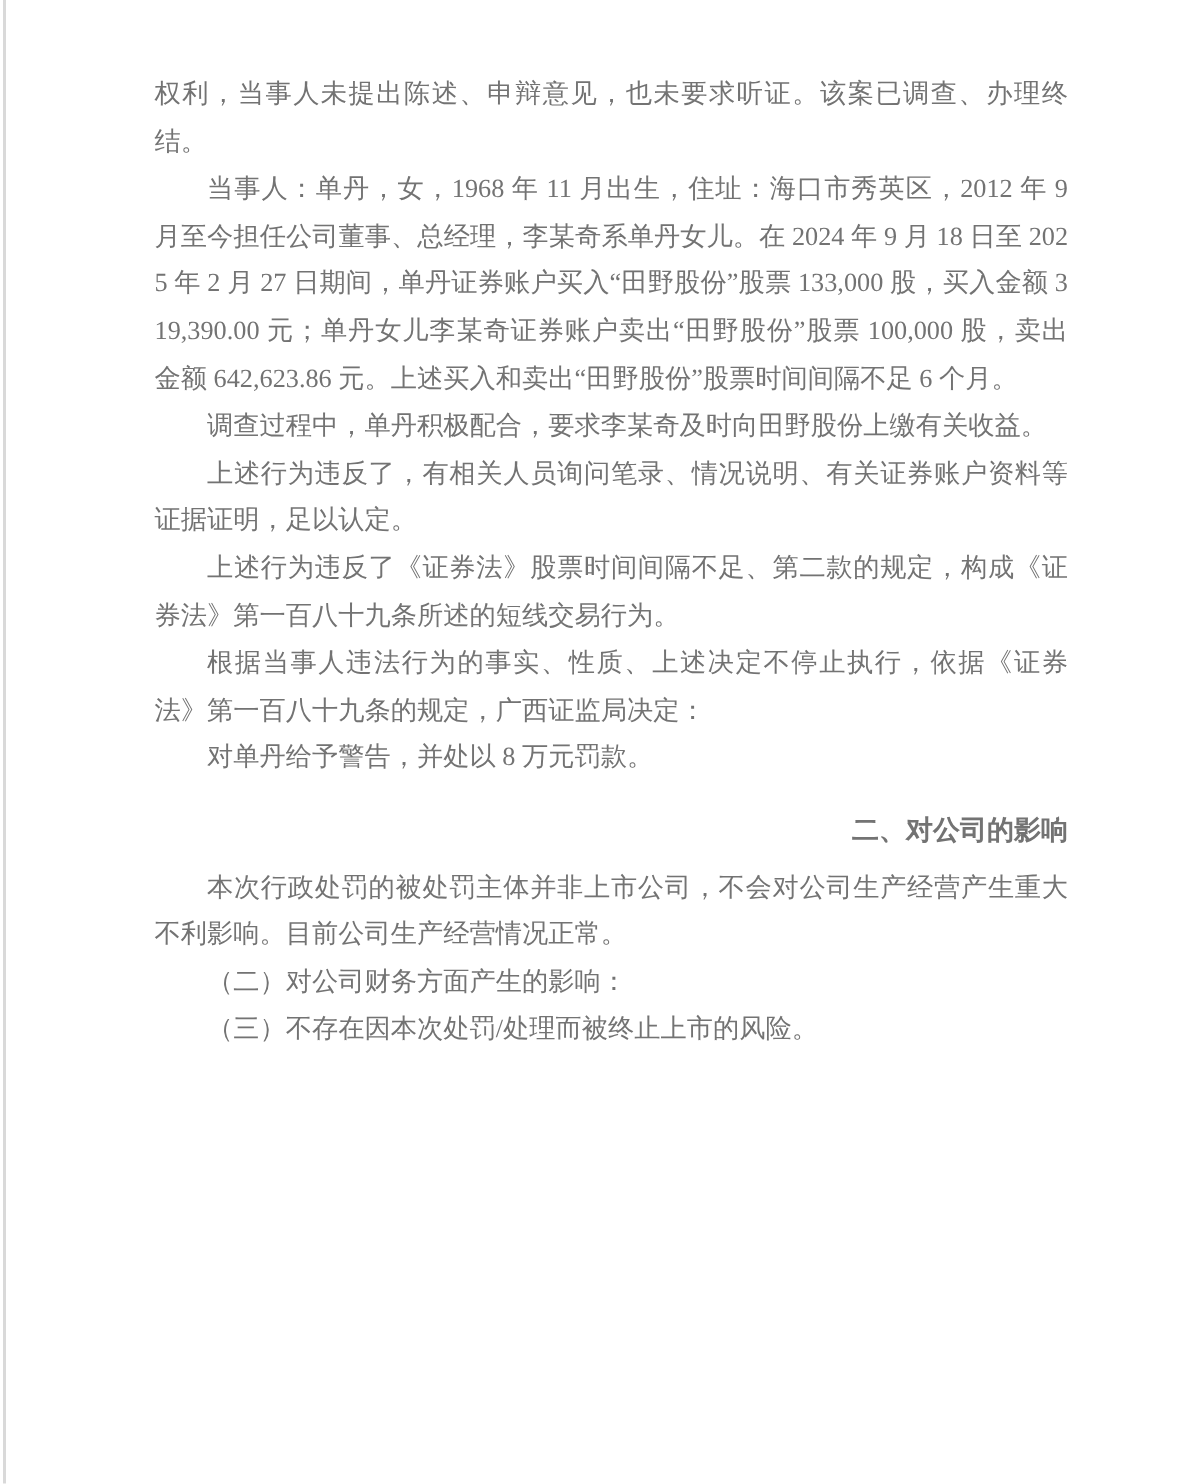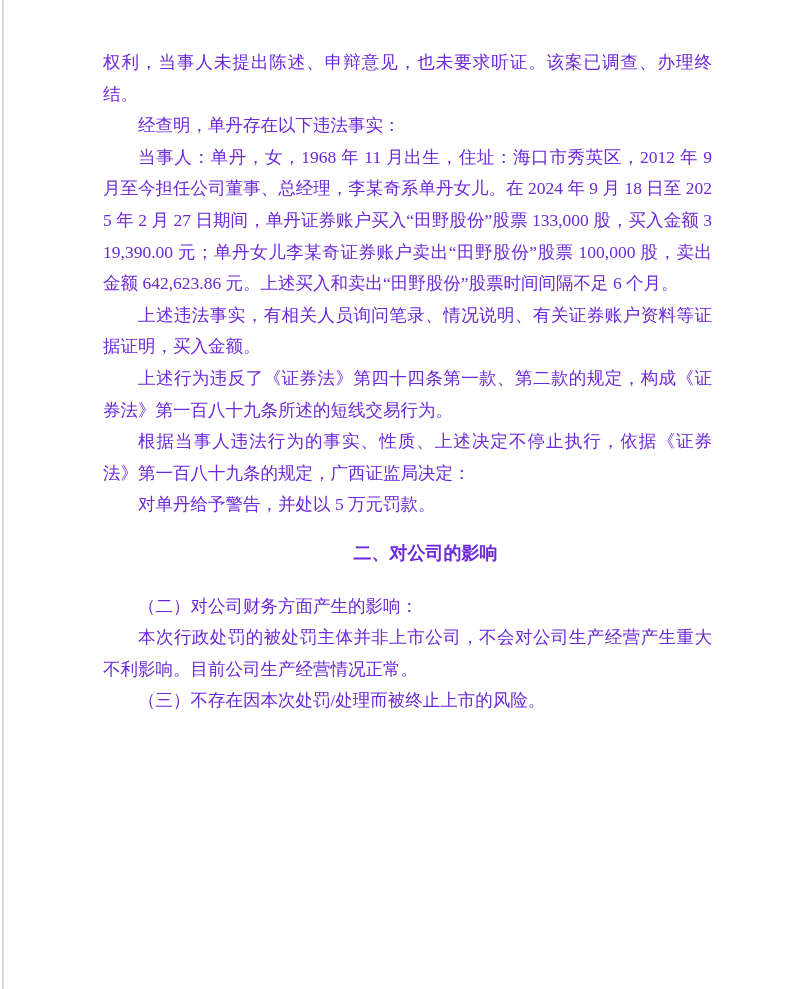--- a/index.html
+++ b/index.html
@@ -25,48 +25,48 @@
     position: absolute;
     left: 103px;
     top: 47px;
     width: 609px;
   }
   .doc p {
     margin: 0;
     font-family: "Liberation Serif", "DejaVu Serif", serif;
     font-size: 17.5px;
     line-height: 31.6px;
-    color: #6d28d9;
+    color: #737373;
     text-align: justify;
     text-indent: 2em;
     word-break: break-all;
   }
   .doc p.no-indent {
     text-indent: 0;
   }
   .doc p.section-heading {
     font-family: "Liberation Sans", "DejaVu Sans", sans-serif;
     font-weight: 700;
     font-size: 18px;
     line-height: 31.6px;
     margin-top: 17px;
-    margin-bottom: 21px;
-    text-align: center;
+    margin-bottom: 6px;
+    text-align: right;
   }
 </style>
 </head>
 <body>
 
 <div class="page-edge-left"></div>
 
 <div class="doc">
   <p class="no-indent">权利，当事人未提出陈述、申辩意见，也未要求听证。该案已调查、办理终结。</p>
-  <p>经查明，单丹存在以下违法事实：</p>
   <p>当事人：单丹，女，1968 年 11 月出生，住址：海口市秀英区，2012 年 9 月至今担任公司董事、总经理，李某奇系单丹女儿。在 2024 年 9 月 18 日至 2025 年 2 月 27 日期间，单丹证券账户买入“田野股份”股票 133,000 股，买入金额 319,390.00 元；单丹女儿李某奇证券账户卖出“田野股份”股票 100,000 股，卖出金额 642,623.86 元。上述买入和卖出“田野股份”股票时间间隔不足 6 个月。</p>
-  <p>上述违法事实，有相关人员询问笔录、情况说明、有关证券账户资料等证据证明，买入金额。</p>
-  <p>上述行为违反了《证券法》第四十四条第一款、第二款的规定，构成《证券法》第一百八十九条所述的短线交易行为。</p>
+  <p>调查过程中，单丹积极配合，要求李某奇及时向田野股份上缴有关收益。</p>
+  <p>上述行为违反了，有相关人员询问笔录、情况说明、有关证券账户资料等证据证明，足以认定。</p>
+  <p>上述行为违反了《证券法》股票时间间隔不足、第二款的规定，构成《证券法》第一百八十九条所述的短线交易行为。</p>
   <p>根据当事人违法行为的事实、性质、上述决定不停止执行，依据《证券法》第一百八十九条的规定，广西证监局决定：</p>
-  <p>对单丹给予警告，并处以 5 万元罚款。</p>
+  <p>对单丹给予警告，并处以 8 万元罚款。</p>
   <p class="section-heading">二、对公司的影响</p>
+  <p>本次行政处罚的被处罚主体并非上市公司，不会对公司生产经营产生重大不利影响。目前公司生产经营情况正常。</p>
   <p>（二）对公司财务方面产生的影响：</p>
-  <p>本次行政处罚的被处罚主体并非上市公司，不会对公司生产经营产生重大不利影响。目前公司生产经营情况正常。</p>
   <p>（三）不存在因本次处罚/处理而被终止上市的风险。</p>
 </div>
 
 </body></html>

